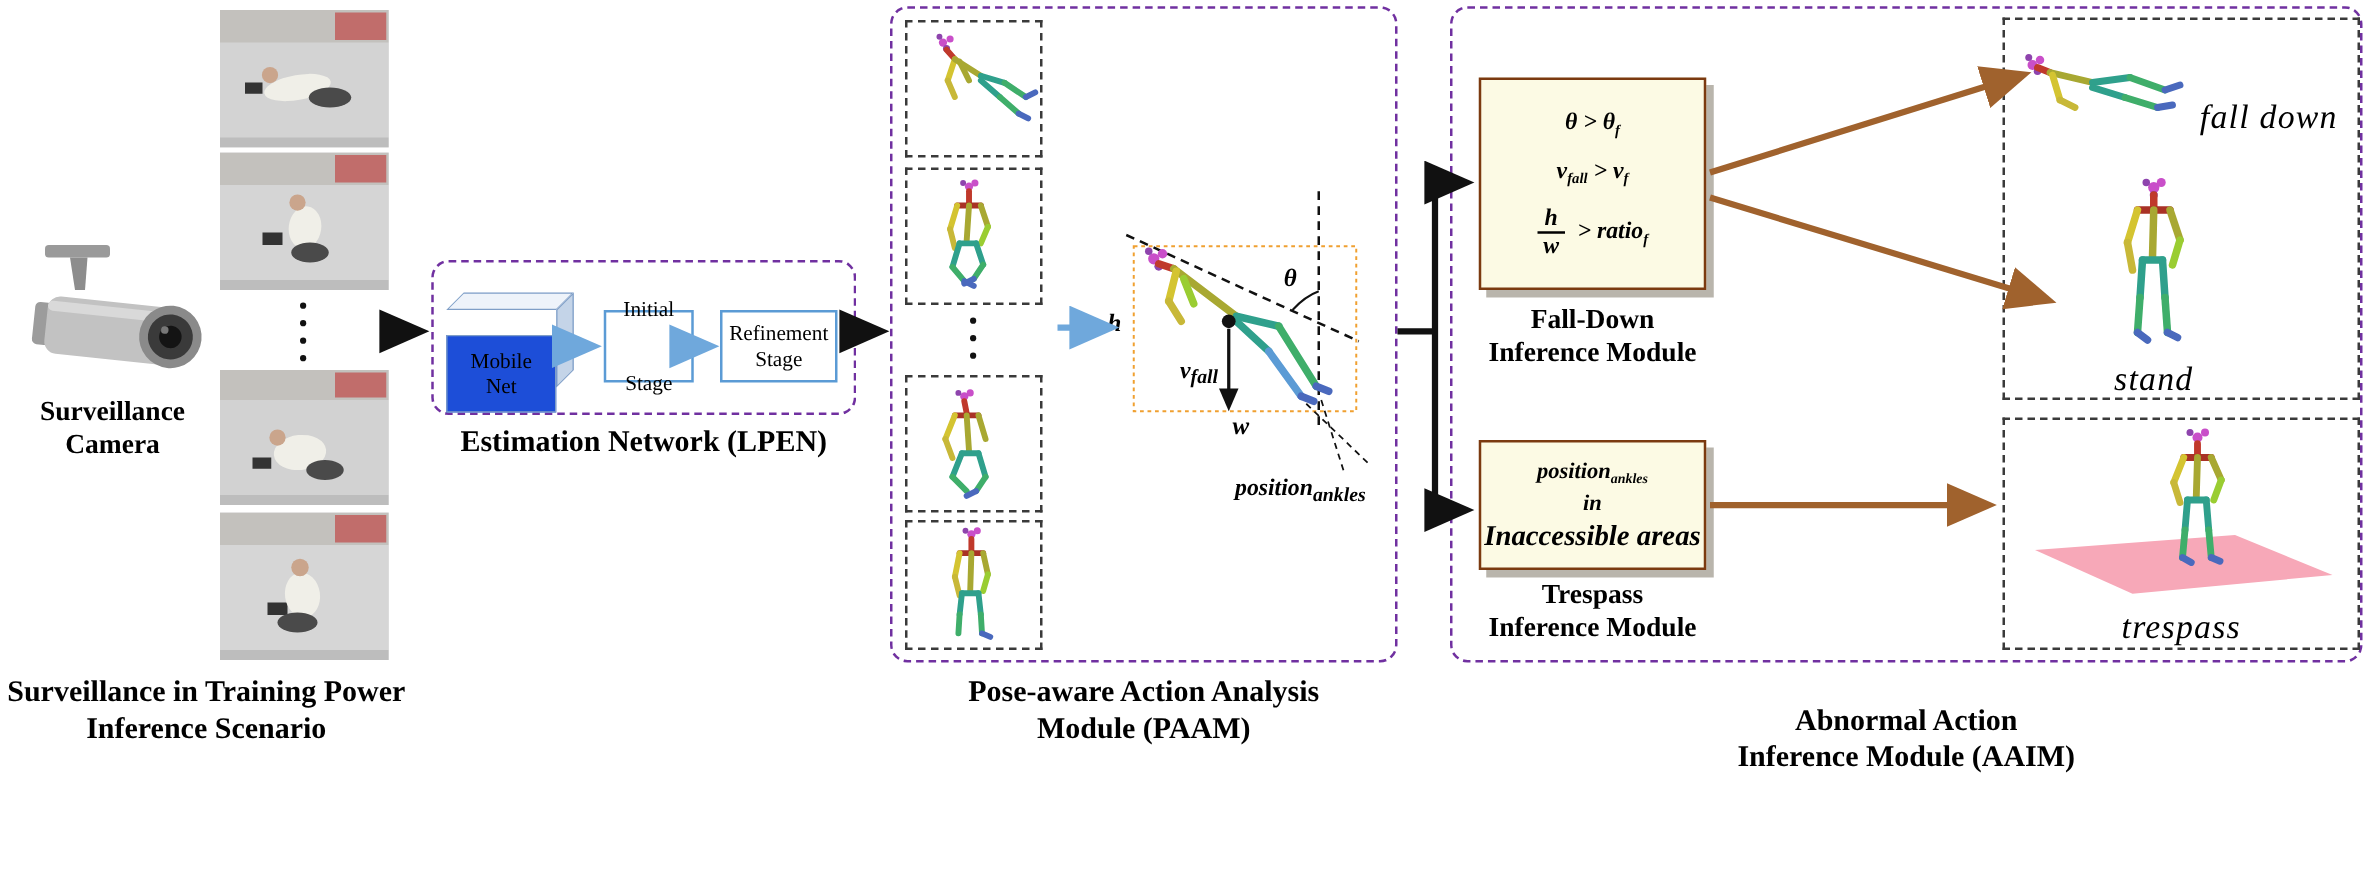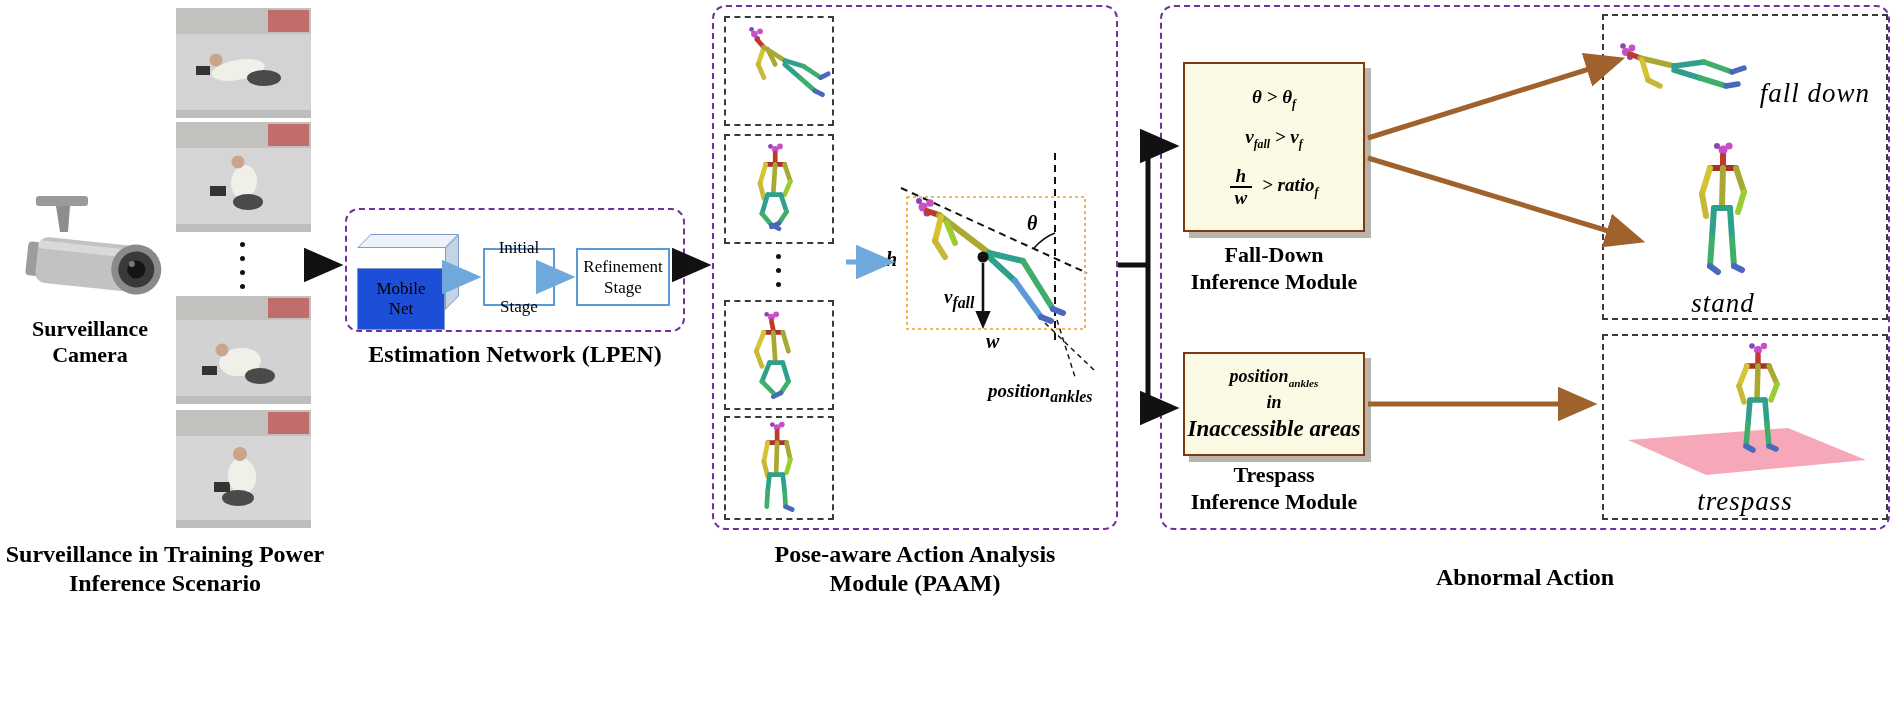--- a/index.html
+++ b/index.html
@@ -371,20 +371,21 @@
     <line x1="138" y1="106" x2="145" y2="110" stroke="#4a69bd" stroke-width="5.5"></line>
     <line x1="157" y1="60" x2="159" y2="84" stroke="#2fa08c" stroke-width="5.5"></line>
     <line x1="159" y1="84" x2="161" y2="106" stroke="#3fae6a" stroke-width="5.5"></line>
     <line x1="161" y1="106" x2="168" y2="109" stroke="#4a69bd" stroke-width="5.5"></line>
   </svg>
 </div>
 <div class="abs out-label" style="left:1672px; top:486px; width:146px;">trespass</div>
 
 <div class="abs caption" style="left:1352px; top:540px; width:346px;margin-top:23px;">
   <span class="blk">Abnormal Action</span>
+  <span class="blk">Inference Module (AAIM)</span>
 </div>
 
 <svg class="abs overlay" width="1900" height="716" viewBox="0 0 1900 716" style="left:0; top:0;">
   <defs>
     <marker id="mBlack" markerWidth="9" markerHeight="9" refX="6.5" refY="3.5" orient="auto">
         <polygon points="0 0,8 3.5,0 7" fill="#111"></polygon>
       </marker>
     <marker id="mBlackSmall" markerWidth="8" markerHeight="8" refX="5.5" refY="3" orient="auto">
         <polygon points="0 0,7 3,0 6" fill="#111"></polygon>
       </marker>

